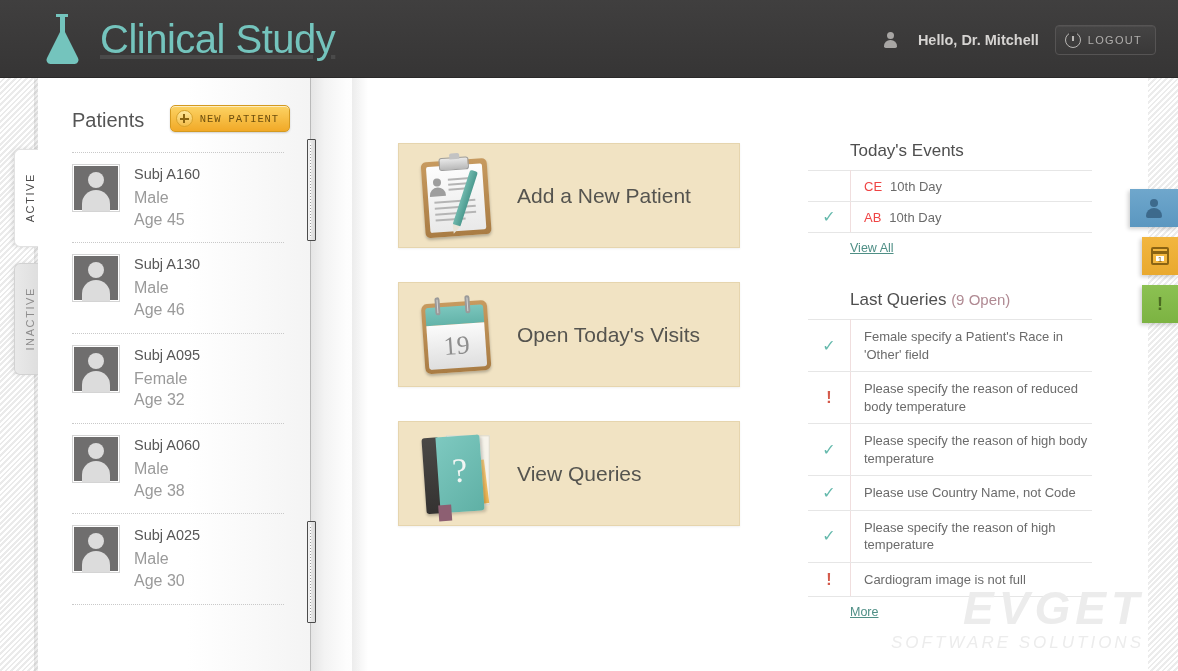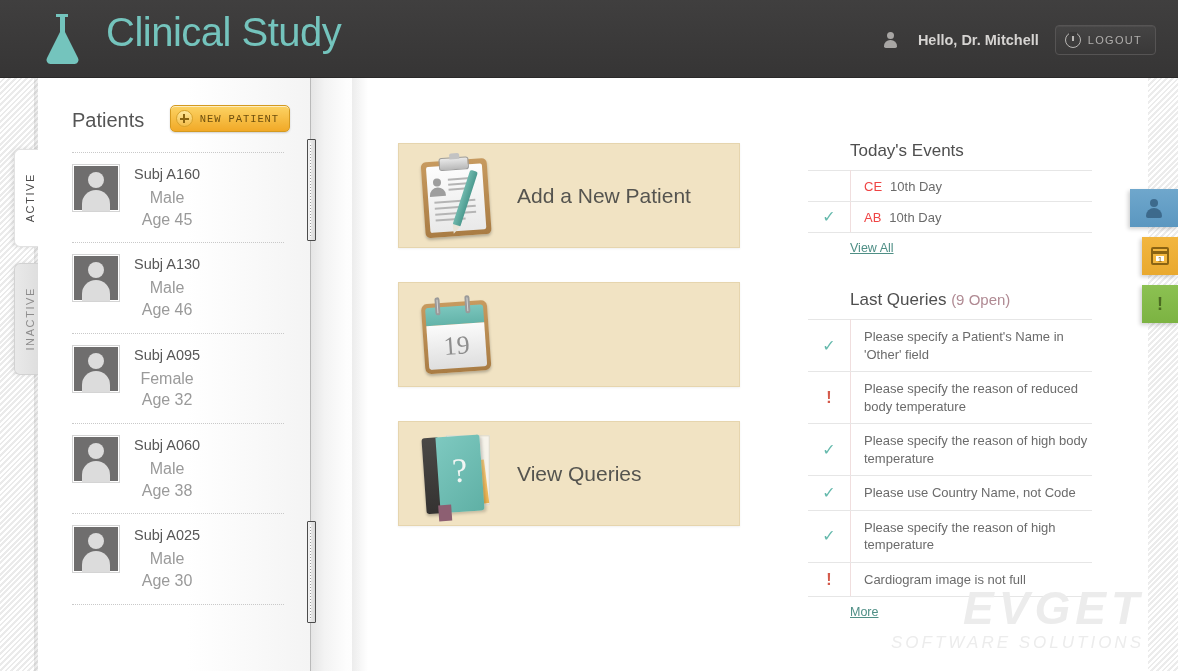--- a/index.html
+++ b/index.html
@@ -12,21 +12,21 @@
   #app{position:absolute;inset:0;width:1178px;height:671px;overflow:hidden;}
 
   
   .header{
     position:absolute;left:0;top:0;width:1178px;height:77px;
     background:#3b3a3a;
     background:linear-gradient(#403f3f,#363535);
     border-bottom:1px solid #2a2929;
     z-index:40;
   }
-  .brand{position:absolute;left:40px;top:10px;display:flex;align-items:flex-start;gap:22px;}
+  .brand{position:absolute;left:40px;top:10px;display:flex;align-items:center;gap:16px;text-decoration:underline;}
   .flask{width:44px;height:56px;position:relative;}
   .brand-title{
     font-size:40px;color:#74c4bd;letter-spacing:-0.5px;
     font-family:"Liberation Sans",sans-serif;font-weight:400;
     line-height:1;margin-top:2px;
   }
   .header-right{position:absolute;right:22px;top:25px;display:flex;align-items:center;gap:16px;}
   .user-block{display:flex;align-items:center;gap:20px;font-weight:bold;}
   .user-glyph{width:15px;height:16px;position:relative;display:inline-block;}
   .user-glyph .uhead{position:absolute;left:4px;top:0;width:7px;height:7px;border-radius:50%;background:#a8a6a4;}
@@ -98,21 +98,21 @@
     background:linear-gradient(#fde79c,#f4bd49);
     border:1px solid #d8a32c;position:relative;box-sizing:border-box;
   }
   .plus-badge::before,.plus-badge::after{content:"";position:absolute;background:#8a6411;}
   .plus-badge::before{left:3px;top:7px;width:9px;height:1.6px;}
   .plus-badge::after{left:6.7px;top:3.4px;width:1.6px;height:9px;}
   .new-patient-label{font-size:10.5px;color:#6d4f0e;letter-spacing:.9px;}
 
   .plist{position:absolute;left:34px;top:75px;width:212px;}
   .plist-sep{height:0;border-top:1px dotted #c9c9c9;}
-  .prow{display:flex;gap:14px;padding:11px 0 12px 0;align-items:flex-start;cursor:pointer;text-align:center;}
+  .prow{display:flex;gap:14px;padding:11px 0 12px 0;align-items:flex-start;cursor:pointer;}
   .avatar{
     width:46px;height:46px;flex:0 0 46px;
     background:#6f6e6e;border:1px solid #d4d4d4;
     box-shadow:0 0 0 1px #fff inset;position:relative;overflow:hidden;
   }
   .avatar .ah{position:absolute;left:50%;margin-left:-8px;top:7px;width:16px;height:16px;border-radius:50%;background:#dcdcdc;}
   .avatar .ab{position:absolute;left:50%;margin-left:-14px;top:25px;width:28px;height:22px;border-radius:14px 14px 0 0;background:#dcdcdc;}
   .pinfo{padding-top:1px;}
   .pname{font-size:14.5px;color:#575757;line-height:1.25;}
   .pmeta{font-size:16px;color:#9a9a9a;line-height:1.35;margin-top:4px;}
@@ -354,20 +354,21 @@
           <div class="card-ic">
             <span class="ic-cal">
               <span class="frame"></span>
               <span class="top"></span>
               <span class="sheet"></span>
               <span class="num">19</span>
               <span class="ring r1"></span>
               <span class="ring r2"></span>
             </span>
           </div>
+          <div class="card-label">Open Today's Visits</div>
         </div>
         <div class="card">
           <div class="card-ic">
             <span class="ic-book">
               <span class="pg"></span>
               <span class="pg2"></span>
               <span class="spineb"></span>
               <span class="cover"></span>
               <span class="q">?</span>
               <span class="mark"></span>
@@ -399,21 +400,21 @@
       <div class="gap"></div>
 
       <div class="sect-title">
         <span>Last Queries</span>
         <span class="open-count">(9 Open)</span>
       </div>
       <table class="rtable">
         <tbody id="queries-body">
             <tr>
               <td class="st-cell"><span class="check">✓</span></td>
-              <td class="txt-cell">Please specify a Patient's Name in 'Other' field</td>
+              <td class="txt-cell">Female specify a Patient's Race in 'Other' field</td>
             </tr>
             <tr>
               <td class="st-cell"><span class="bang">!</span></td>
               <td class="txt-cell">Please specify the reason of reduced body temperature</td>
             </tr>
             <tr>
               <td class="st-cell"><span class="check">✓</span></td>
               <td class="txt-cell">Please specify the reason of high body temperature</td>
             </tr>
             <tr>

